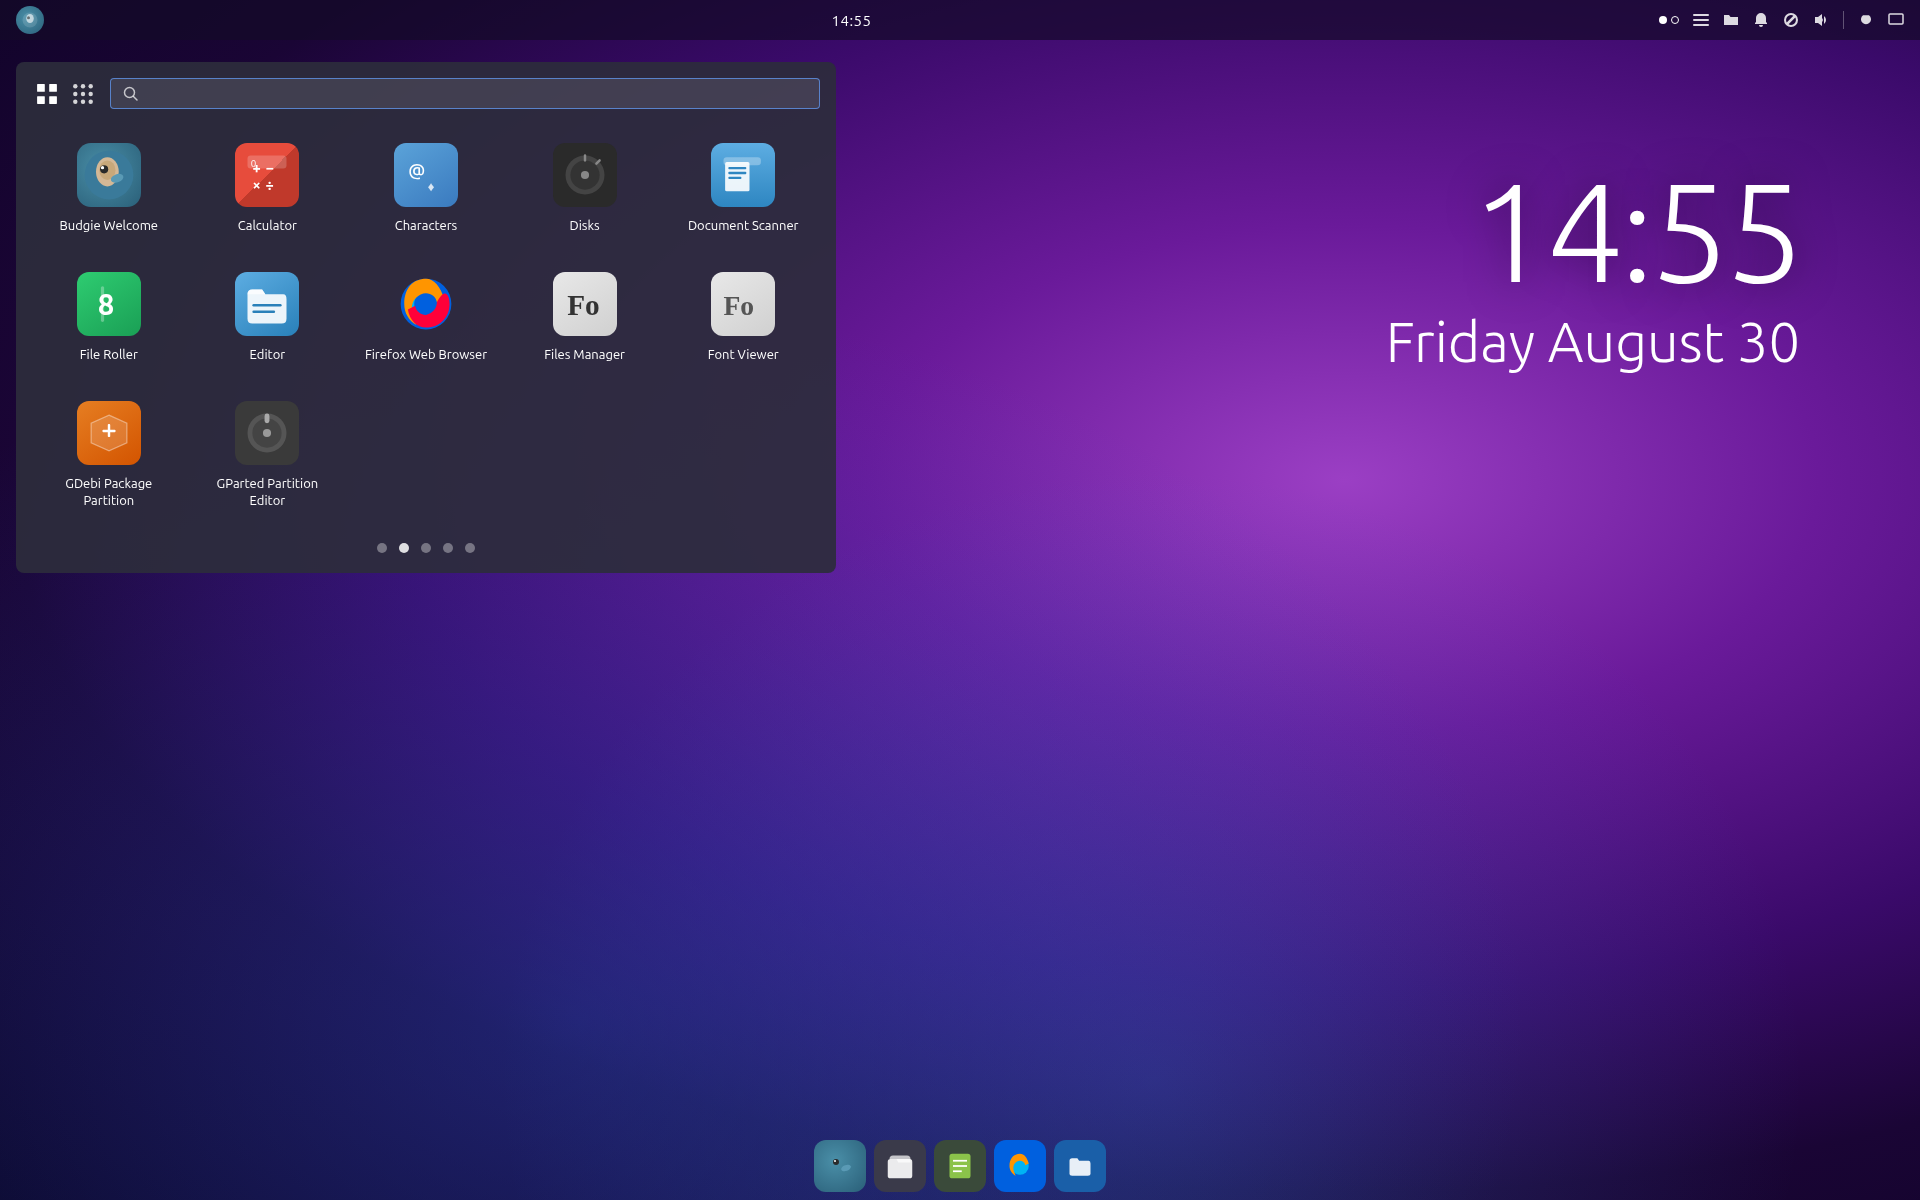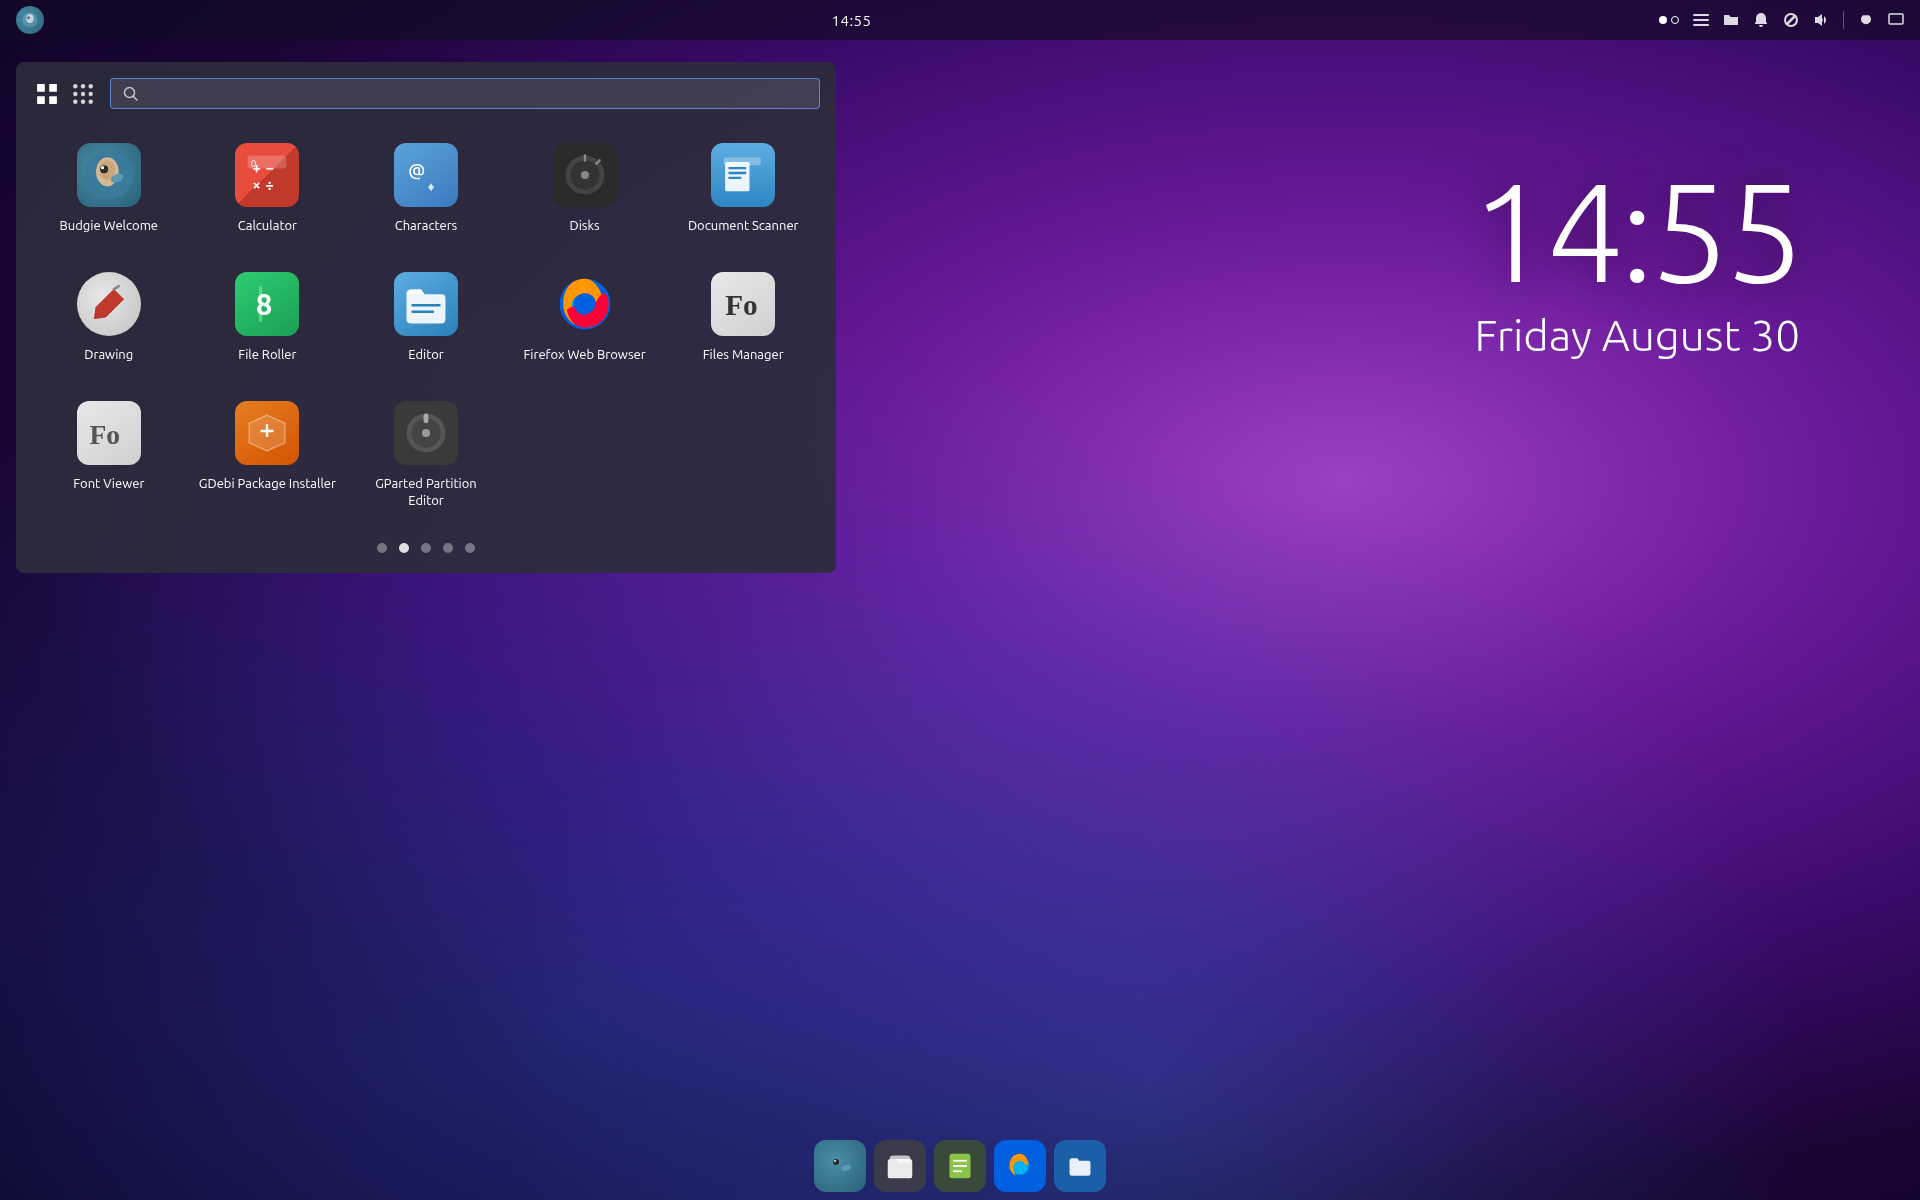--- a/index.html
+++ b/index.html
@@ -231,21 +231,21 @@
 
     .clock-time {
       font-size: 140px;
       font-weight: 200;
       letter-spacing: -4px;
       line-height: 1;
       text-shadow: 0 0 40px rgba(0,0,0,0.5);
     }
 
     .clock-date {
-      font-size: 44px;
+      font-size: 56px;
       font-weight: 300;
       margin-top: 10px;
     }
 
     
     .taskbar {
       position: absolute;
       bottom: 0;
       left: 0;
       right: 0;
@@ -444,30 +444,20 @@
           <rect x="10" y="16" width="30" height="36" rx="2" fill="white" opacity="0.9"></rect>
           <rect x="14" y="22" width="22" height="3" rx="1" fill="#2e86c1"></rect>
           <rect x="14" y="28" width="22" height="3" rx="1" fill="#2e86c1"></rect>
           <rect x="14" y="34" width="16" height="3" rx="1" fill="#2e86c1"></rect>
           <rect x="8" y="10" width="46" height="10" rx="4" fill="rgba(255,255,255,0.3)"></rect>
         </svg>
       </div>
       <span class="app-label">Document Scanner</span>
     </div>
 
-    <div class="app-item">
-      <div class="app-icon" style="background:radial-gradient(circle at 40% 40%, #e8e8e8, #c0c0c0); border-radius:50%;">
-        <svg viewBox="0 0 64 64" width="52" height="52">
-          <circle cx="32" cy="32" r="28" fill="none"></circle>
-          <path d="M38 14 L50 26 L28 48 L14 50 L16 36 Z" fill="#c0392b" stroke="#a93226" stroke-width="1"></path>
-          <line x1="38" y1="14" x2="44" y2="10" stroke="#888" stroke-width="3" stroke-linecap="round"></line>
-        </svg>
-      </div>
-      <span class="app-label">Drawing</span>
-    </div>
 
     <div class="app-item">
       <div class="app-icon" style="background:linear-gradient(145deg,#2ecc71,#1a9f55); border-radius:12px;">
         <svg viewBox="0 0 64 64" width="52" height="52">
           <rect x="8" y="8" width="48" height="48" rx="6" fill="none"></rect>
           <text x="18" y="46" font-size="36" fill="white" font-weight="bold">8</text>
           <rect x="22" y="10" width="4" height="44" rx="2" fill="rgba(255,255,255,0.3)"></rect>
         </svg>
       </div>
       <span class="app-label">File Roller</span>
@@ -520,21 +510,21 @@
 
     <div class="app-item">
       <div class="app-icon" style="background:linear-gradient(145deg,#e67e22,#d35400); border-radius:12px;">
         <svg viewBox="0 0 64 64" width="52" height="52">
           <rect x="8" y="8" width="48" height="48" rx="6" fill="none"></rect>
           <polygon points="32,10 54,20 54,44 32,54 10,44 10,20" fill="rgba(255,255,255,0.15)" stroke="rgba(255,255,255,0.4)" stroke-width="1.5"></polygon>
           <rect x="24" y="28" width="16" height="3" rx="1" fill="white"></rect>
           <rect x="30.5" y="21" width="3" height="16" rx="1" fill="white"></rect>
         </svg>
       </div>
-      <span class="app-label">GDebi Package Installer</span>
+      <span class="app-label">GDebi Package Partition</span>
     </div>
 
     <div class="app-item">
       <div class="app-icon" style="background:#3a3a3a; border-radius:12px;">
         <svg viewBox="0 0 64 64" width="52" height="52">
           <circle cx="32" cy="32" r="24" fill="#555"></circle>
           <circle cx="32" cy="32" r="18" fill="#444"></circle>
           <circle cx="32" cy="32" r="5" fill="#999"></circle>
           <rect x="29" y="8" width="6" height="12" rx="3" fill="#aaa"></rect>
         </svg>

